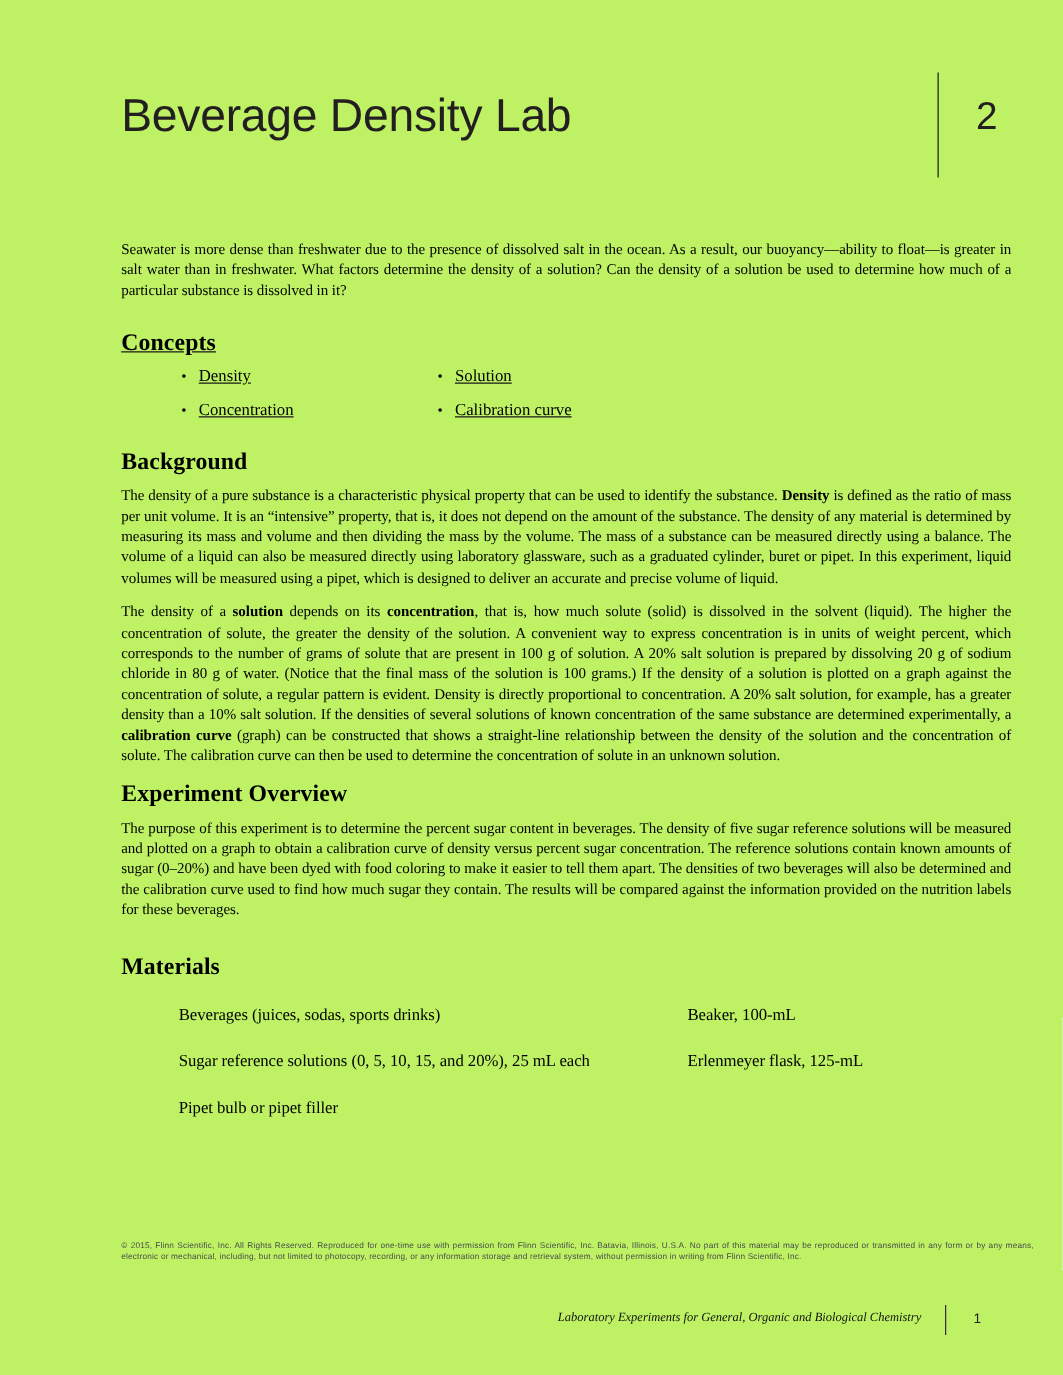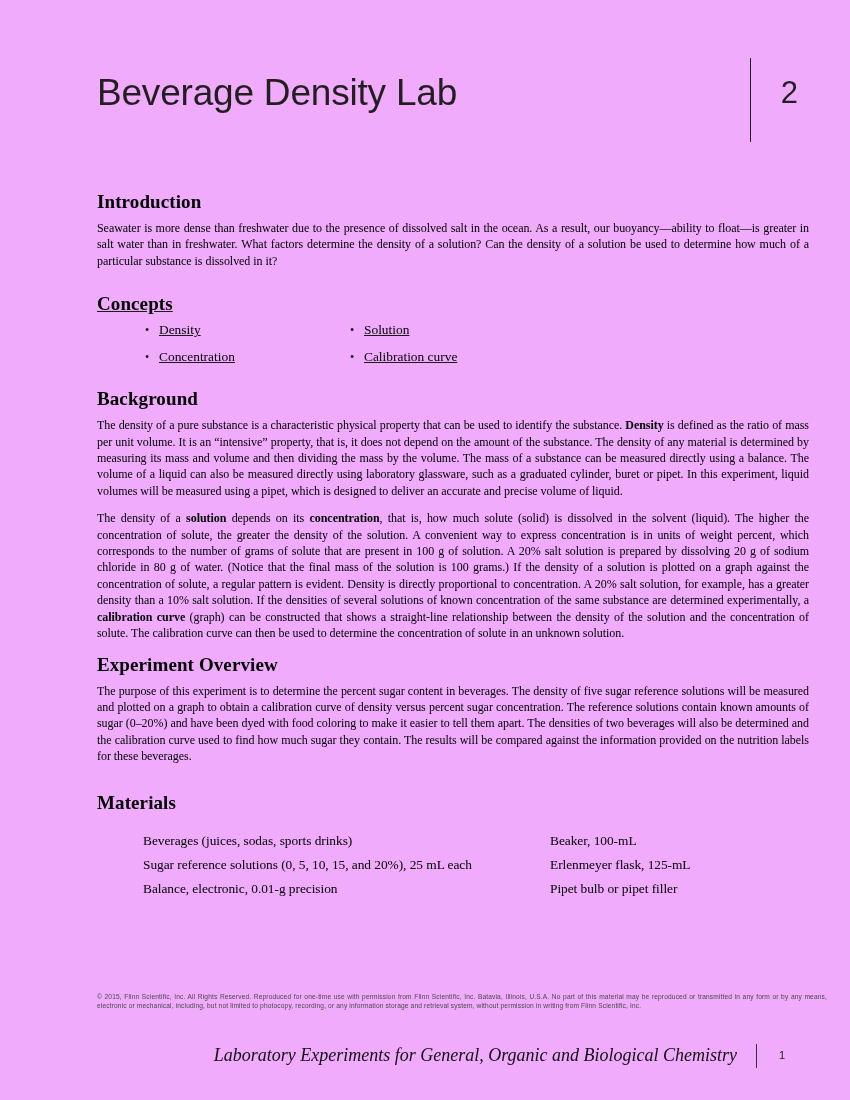--- a/index.html
+++ b/index.html
@@ -13,21 +13,21 @@
     position: relative;
     font-family: "Liberation Serif", "DejaVu Serif", serif;
     color: #1a1a1a;
     overflow: hidden;
   }
   .page {
     position: absolute;
     left: 0; top: 0;
     width: 850px;
     height: 1100px;
-    background: #f0abfc;
+    background: #bef264;
   }
   .content {
     position: absolute;
     left: 97px;
     top: 0;
     width: 712px;
   }
 
   
   .doc-header {
@@ -112,21 +112,21 @@
     left: 0;
     top: 0;
     font-size: 12px;
     line-height: 16px;
   }
 
   
   .materials-grid {
     display: grid;
     grid-template-columns: 407px 1fr;
-    row-gap: 8px;
+    row-gap: 21px;
     margin-top: 19px;
     padding-left: 46px;
   }
   .material-item {
     font-size: 13.4px;
     line-height: 16px;
     color: #000;
     letter-spacing: -0.05px;
   }
 
@@ -151,21 +151,21 @@
     top: 1045px;
     width: 712px;
     height: 30px;
   }
   .footer-title {
     position: absolute;
     right: 72px;
     top: 0;
     font-family: "Liberation Serif", "DejaVu Serif", serif;
     font-style: italic;
-    font-size: 18px;
+    font-size: 10px;
     line-height: 20px;
     color: #111;
     white-space: nowrap;
   }
   .footer-rule {
     position: absolute;
     right: 52px;
     top: -1px;
     width: 1px;
     height: 24px;
@@ -187,21 +187,20 @@
 <div class="page">
   <div class="content">
 
     <div class="doc-header">
       <h1 class="doc-title">Beverage Density Lab</h1>
       <div class="header-rule"></div>
       <div class="header-pagenum">2</div>
     </div>
 
     <div class="sec-introduction">
-      <h2 class="section-heading">Introduction</h2>
       <p class="body-par">Seawater is more dense than freshwater due to the presence of dissolved salt in the ocean. As a result, our buoyancy—ability to float—is greater in salt water than in freshwater. What factors determine the density of a solution? Can the density of a solution be used to determine how much of a particular substance is dissolved in it?</p>
     </div>
 
     <div class="sec-concepts">
       <h2 class="section-heading">Concepts</h2>
       <div class="concepts-grid">
         <div class="concept-item">
           <span class="bullet-icon">•</span>
           <span>Density</span>
         </div>
@@ -231,21 +230,20 @@
       <p class="body-par">The purpose of this experiment is to determine the percent sugar content in beverages. The density of five sugar reference solutions will be measured and plotted on a graph to obtain a calibration curve of density versus percent sugar concentration. The reference solutions contain known amounts of sugar (0–20%) and have been dyed with food coloring to make it easier to tell them apart. The densities of two beverages will also be determined and the calibration curve used to find how much sugar they contain. The results will be compared against the information provided on the nutrition labels for these beverages.</p>
     </div>
 
     <div class="sec-materials">
       <h2 class="section-heading">Materials</h2>
       <div class="materials-grid">
         <div class="material-item">Beverages (juices, sodas, sports drinks)</div>
         <div class="material-item">Beaker, 100-mL</div>
         <div class="material-item">Sugar reference solutions (0, 5, 10, 15, and 20%), 25 mL each</div>
         <div class="material-item">Erlenmeyer flask, 125-mL</div>
-        <div class="material-item">Balance, electronic, 0.01-g precision</div>
         <div class="material-item">Pipet bulb or pipet filler</div>
       </div>
     </div>
 
   </div>
 
   <div class="copyright-block">© 2015, Flinn Scientific, Inc. All Rights Reserved. Reproduced for one-time use with permission from Flinn Scientific, Inc. Batavia, Illinois, U.S.A. No part of this material may be reproduced or transmitted in any form or by any means, electronic or mechanical, including, but not limited to photocopy, recording, or any information storage and retrieval system, without permission in writing from Flinn Scientific, Inc.</div>
 
   <div class="doc-footer">
     <div class="footer-title">Laboratory Experiments for General, Organic and Biological Chemistry</div>

